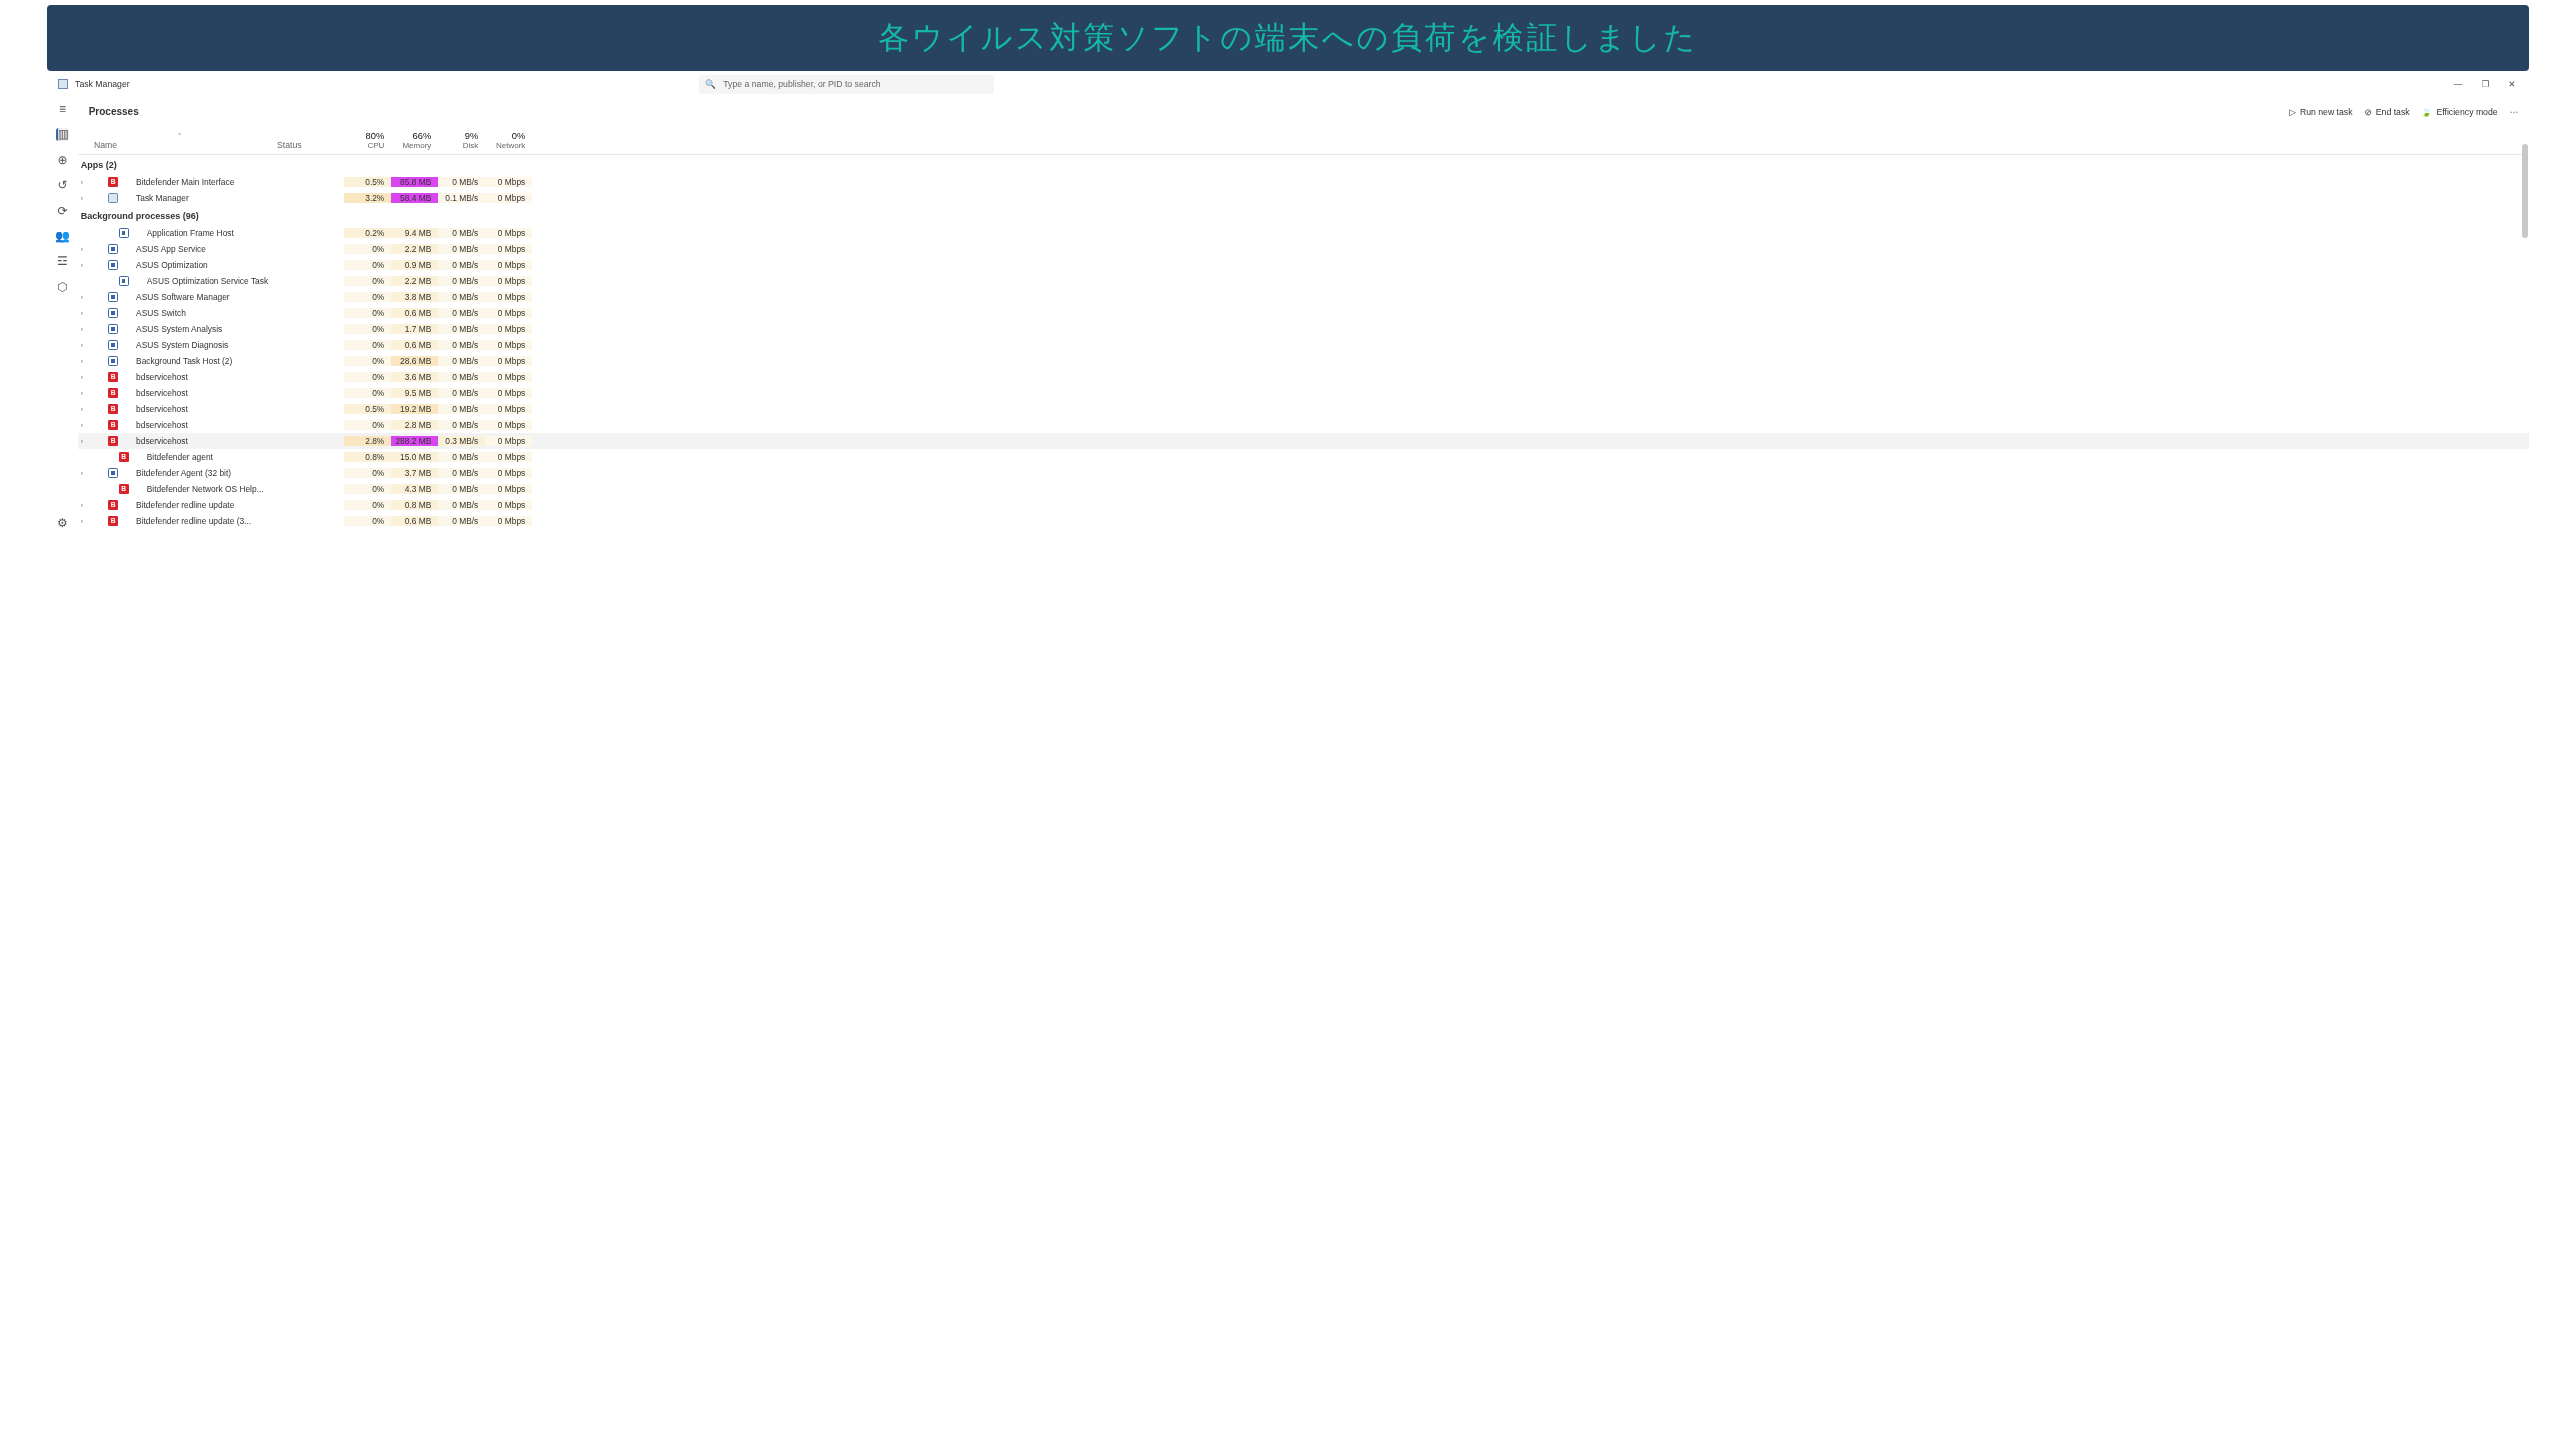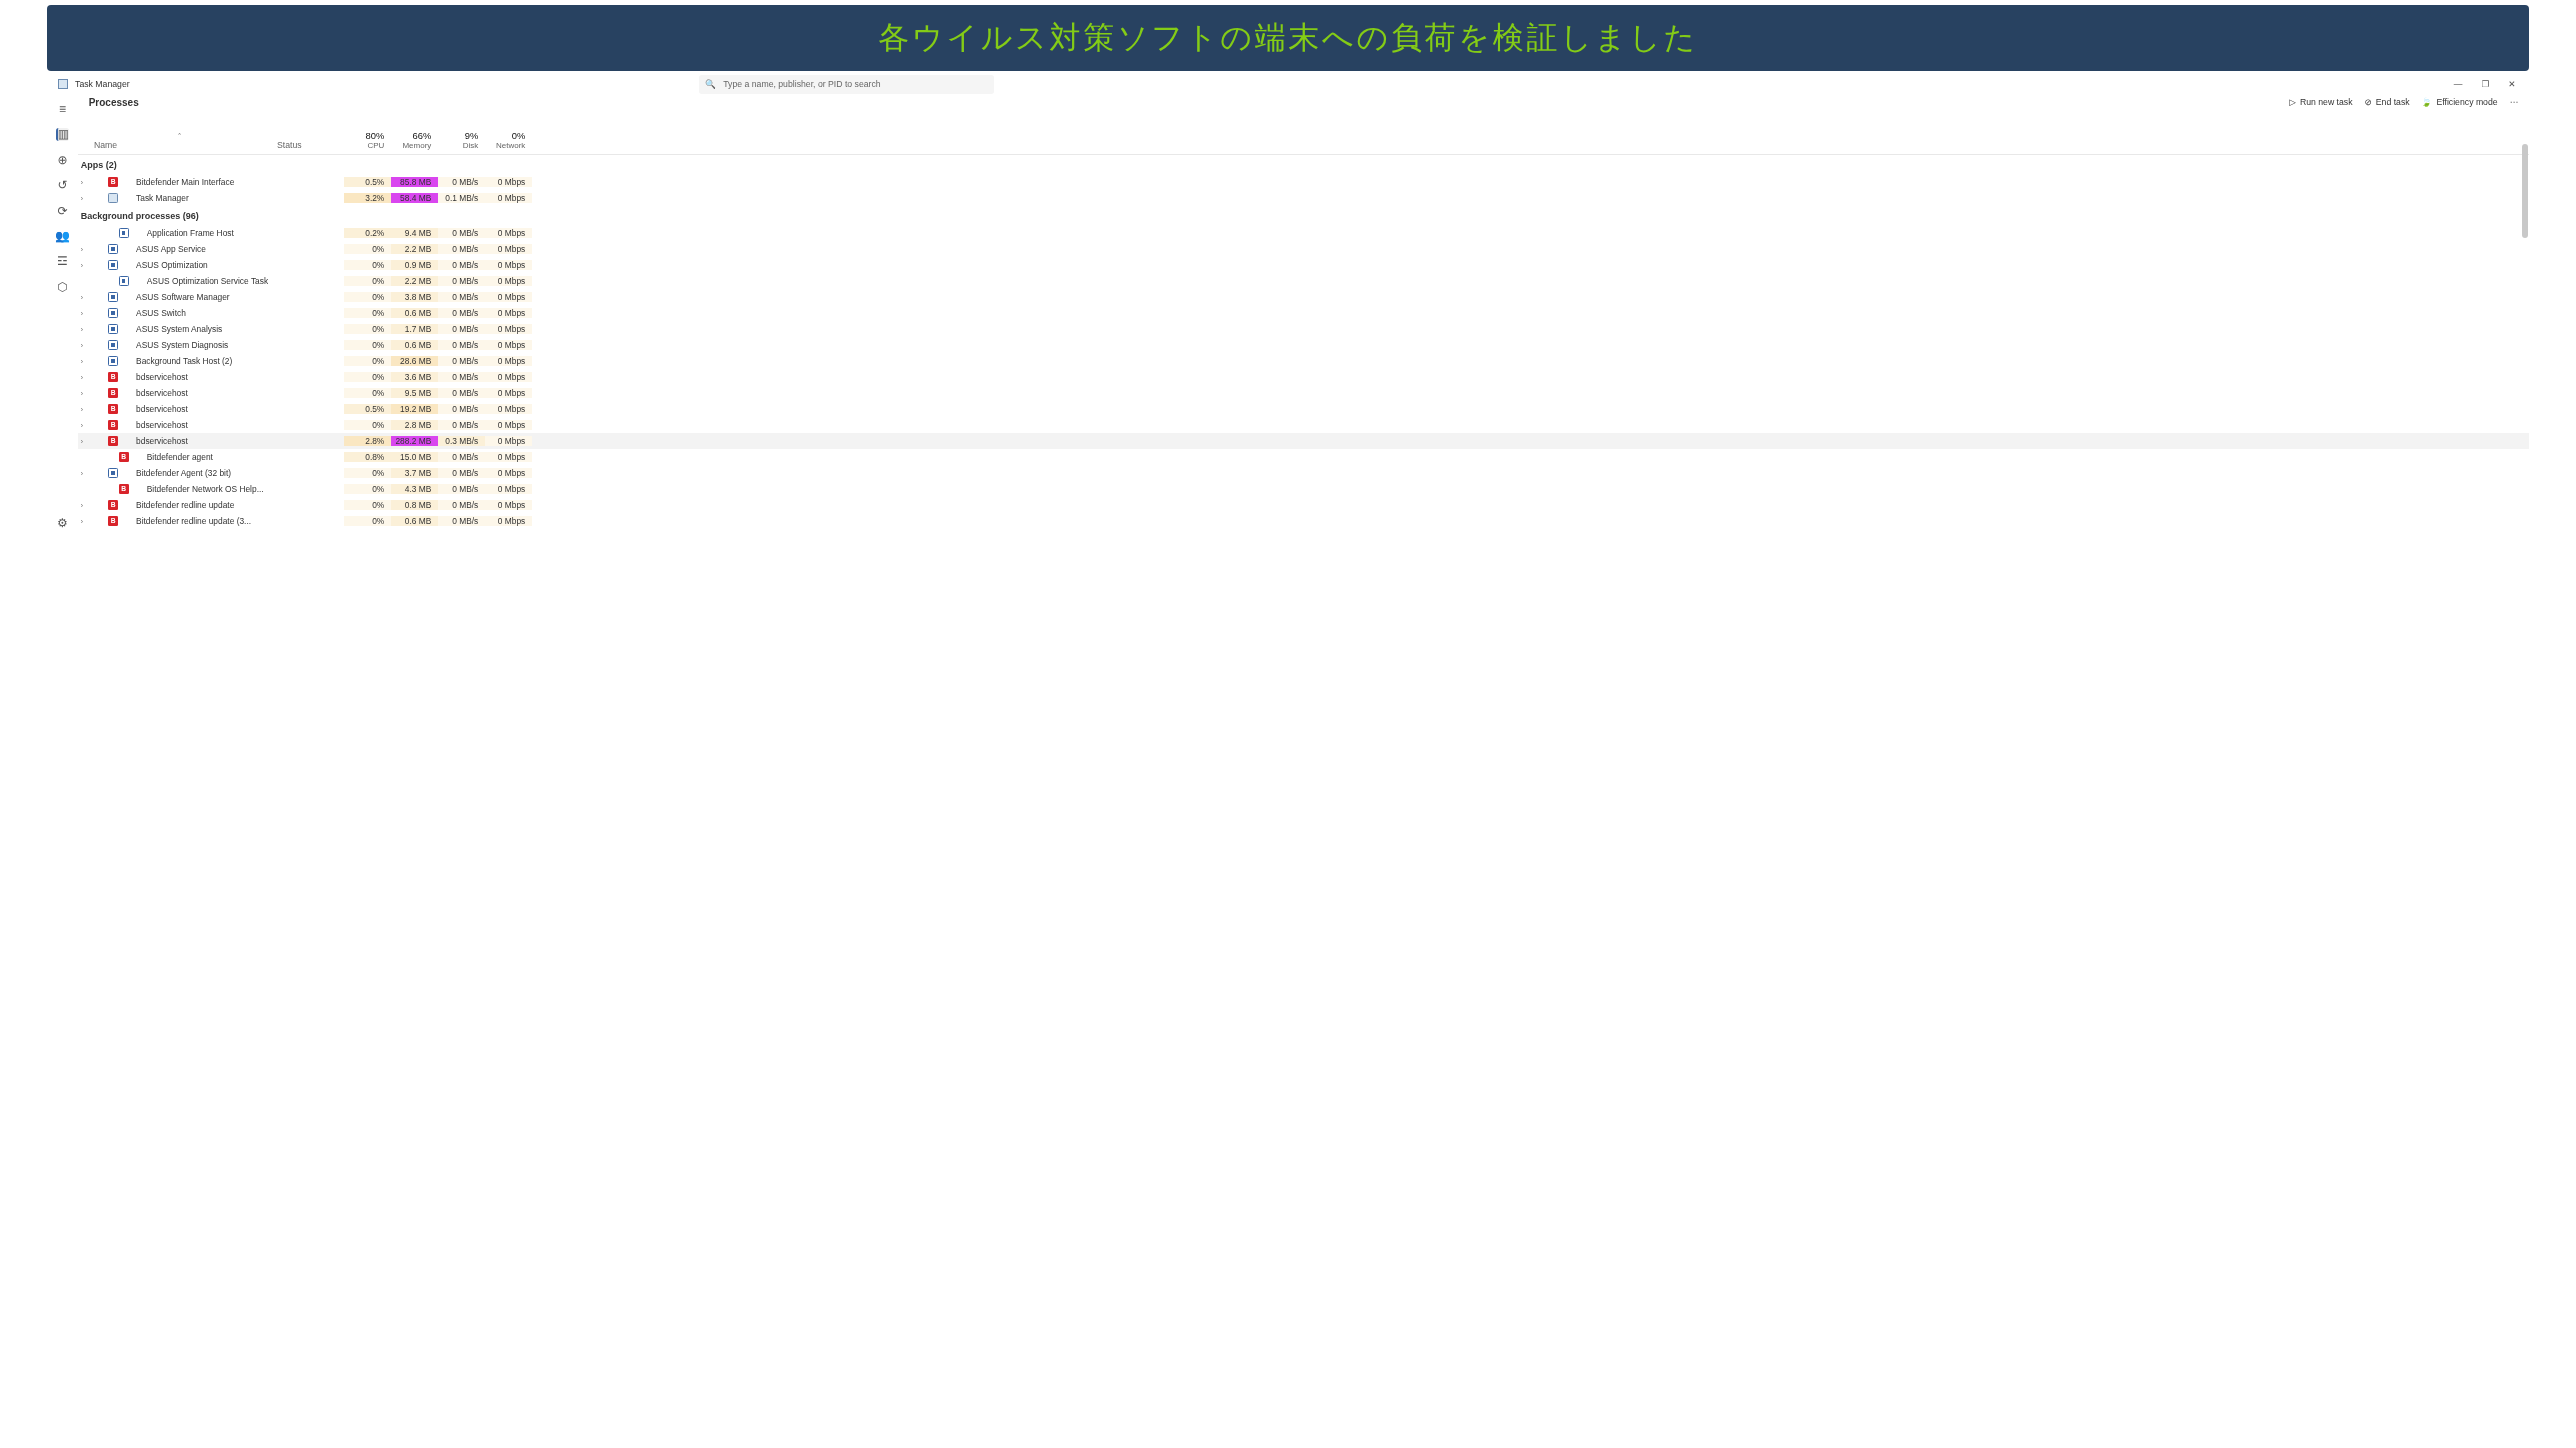--- a/index.html
+++ b/index.html
@@ -1,30 +1,30 @@
 <!DOCTYPE html>
 <html style="font-size:10.7px"><head>
 <meta charset="utf-8">
 <style>
 * { box-sizing: border-box; margin: 0; padding: 0; }
 body { font-family: "Segoe UI", "Yu Gothic UI", sans-serif; background: #fff; font-size: 8.7px; color: #333; }
-.banner { background: #284261; color: #84cc16; font-size: 31px; text-align: center; padding: 12px 0; margin: 5.4px 47px 0 47px; border-radius: 4px; letter-spacing: 2.7px; font-family: "Yu Mincho", serif; }
+.banner { background: #284261; color: #14b8a6; font-size: 31px; text-align: center; padding: 12px 0; margin: 5.4px 47px 0 47px; border-radius: 4px; letter-spacing: 2.7px; font-family: "Yu Mincho", serif; }
 .window { margin: 0 47px; background: #fff; }
 .titlebar { display: flex; align-items: center; height: 25.5px; padding: 0 4px; }
 .titlebar .app-icon { width: 10.7px; height: 10.7px; background: #d9e6f2; border: 0.7px solid #6b8bb0; margin: 0 6.7px; }
 .titlebar .title { font-size: 8.7px; color: #333; }
 .titlebar .search { margin-left: auto; margin-right: auto; display: flex; align-items: center; width: 295px; height: 19px; background: #f5f5f5; border-radius: 2.7px; padding: 0 6.7px; gap: 6.7px; color: #666; position: relative; left: -107px;}
 .titlebar .wincontrols { margin-left: auto; display: flex; gap: 19px; padding-right: 9.4px; color: #555; }
 .titlebar .wincontrols span { cursor: default; }
 .workspace { display: flex; }
 .sidebar { width: 31px; display: flex; flex-direction: column; align-items: center; padding-top: 5.4px; gap: 12px; color: #555; }
 .sidebar .icon { width: 13.4px; height: 13.4px; display: flex; align-items: center; justify-content: center; font-size: 12px; cursor: default; }
 .sidebar .spacer { flex: 1; }
 .main { flex: 1; display: flex; flex-direction: column; position: relative; }
-.toolbar { display: flex; align-items: flex-start; height: 29.5px; padding: 0 10.7px; }
+.toolbar { display: flex; align-items: center; height: 29.5px; padding: 0 10.7px; }
 .toolbar .heading { font-size: 10px; font-weight: 600; }
 .toolbar .right { margin-left: auto; display: flex; gap: 12px; align-items: center; color: #333; font-size: 8.7px; }
 .toolbar .btn { display: flex; align-items: center; gap: 4px; cursor: default; }
 .table { display: flex; flex-direction: column; }
 .thead { display: flex; border-bottom: 0.7px solid #e8e8e8; }
 .colh { padding: 4px 6.7px 4px 0; color: #666; }
 .col-name { width: 199px; padding-left: 16px; display: flex; flex-direction: column; justify-content: flex-end; }
 .col-name .sortind { color: #888; font-size: 6.7px; align-self: center; position: relative; left: -2.7px;}
 .col-status { width: 67px; display: flex; align-items: flex-end; text-align: right; }
 .col-metric { width: 47px; text-align: right; }

